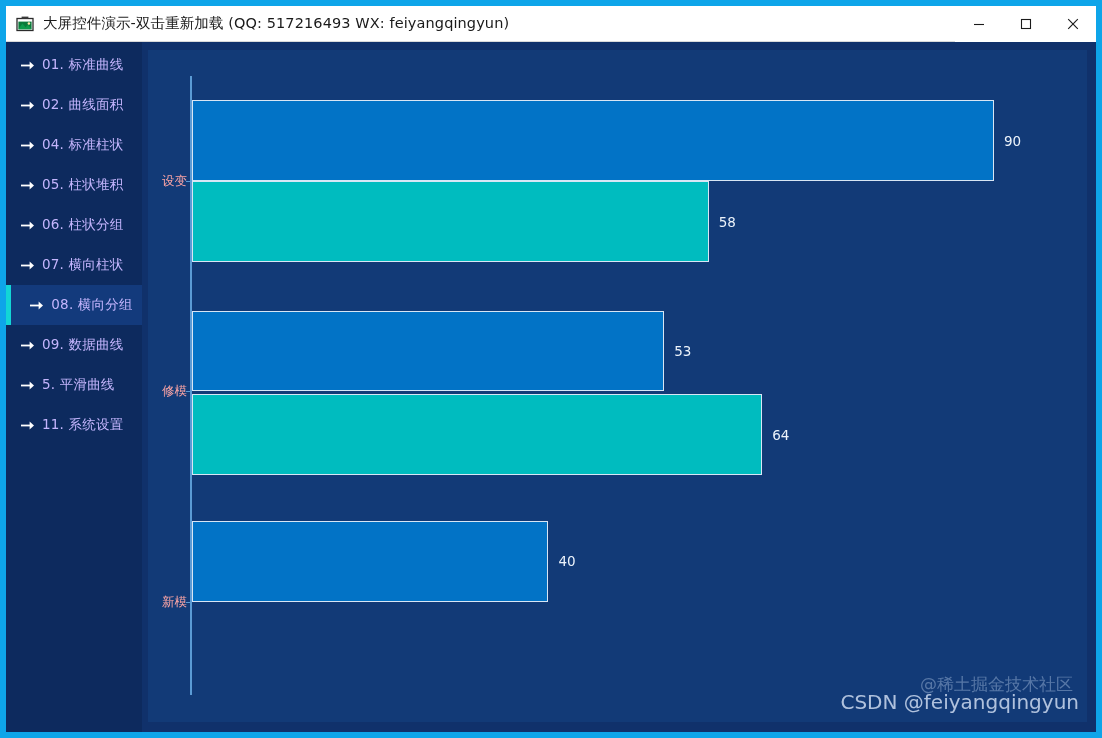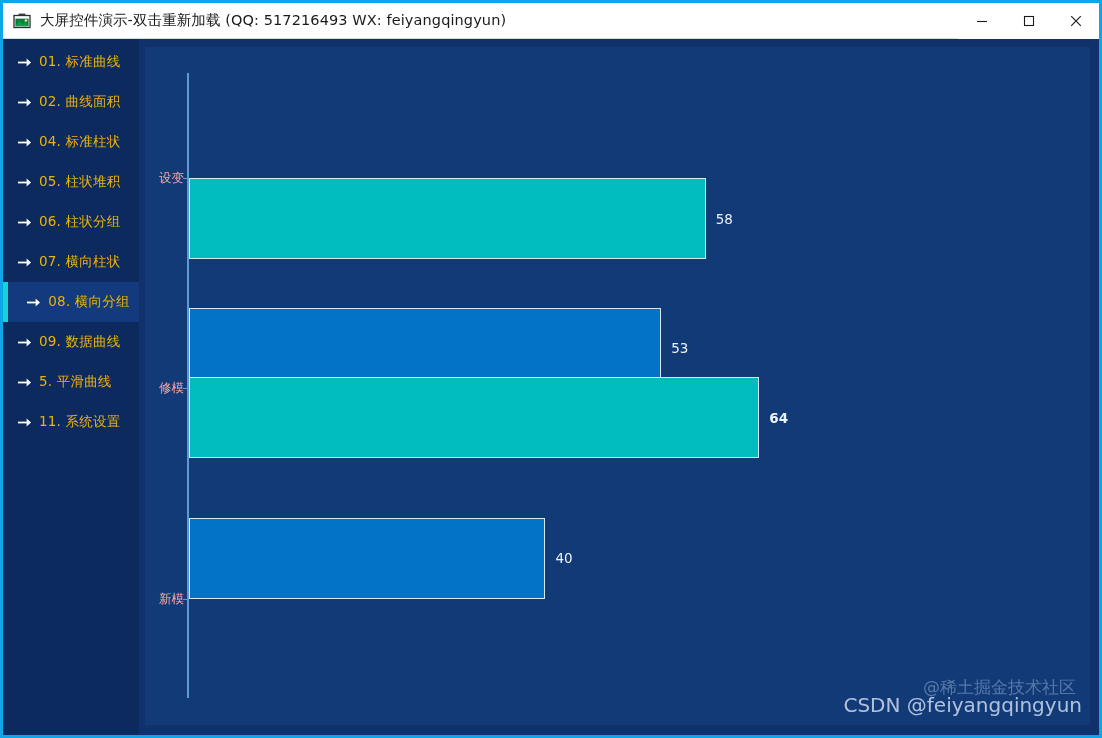--- a/index.html
+++ b/index.html
@@ -13,21 +13,21 @@
     font-family: "Liberation Sans", "DejaVu Sans", sans-serif;
     background: #ffffff;
   }
 
   #app-window {
     position: relative;
     width: 1102px;
     height: 738px;
     box-sizing: border-box;
     background: #10316b;
-    border: 3px solid #0ea5e9;
+    border: 6px solid #0ea5e9;
     display: flex;
     flex-direction: column;
   }
 
   
   #titlebar {
     position: relative;
     height: 36px;
     min-height: 36px;
     background: #ffffff;
@@ -116,21 +116,21 @@
     flex: 0 0 auto;
     width: 15px;
     height: 15px;
     margin-right: 7px;
     display: flex;
     align-items: center;
     justify-content: center;
   }
   .nav-label {
     font-size: 13.5px;
-    color: #eab308;
+    color: #c4b5fd;
     white-space: nowrap;
     font-family: "DejaVu Sans", "Liberation Sans", sans-serif;
     letter-spacing: 0.2px;
   }
 
   
   #content {
     flex: 1 1 auto;
     position: relative;
     padding: 8px 9px 10px 6px;
@@ -360,33 +360,37 @@
         </div>
       </nav>
 
     <main id="content">
       <section id="chart-panel">
         <div id="plot-area">
           <div id="y-axis-line"></div>
         <div class="cat-group" style="top: 26px; height: 210.333px;">
               <div class="axis-tick" style="top: 105.167px;"></div>
               <div class="cat-label" style="top: 105.167px;">设变</div>
+              <div class="bar-row" style="top: 24.1883px; height: 80.9783px; right: 0px;">
+                <div class="bar series-a" style="width: 801.9px; background: rgb(2, 115, 198);"></div>
+                <div class="bar-value" style="left: 811.9px; top: 40.4892px;">90</div>
+              </div>
               <div class="bar-row" style="top: 105.167px; height: 80.9783px; right: 16px;">
                 <div class="bar series-b" style="width: 516.78px; background: rgb(0, 188, 191);"></div>
                 <div class="bar-value" style="left: 526.78px; top: 40.4892px;">58</div>
               </div>
             </div>
             <div class="cat-group" style="top: 236.333px; height: 210.333px;">
               <div class="axis-tick" style="top: 105.167px;"></div>
               <div class="cat-label" style="top: 105.167px;">修模</div>
               <div class="bar-row" style="top: 24.1883px; height: 80.9783px; right: 0px;">
                 <div class="bar series-a" style="width: 472.23px; background: rgb(2, 115, 198);"></div>
                 <div class="bar-value" style="left: 482.23px; top: 40.4892px;">53</div>
               </div>
-              <div class="bar-row" style="top: 94px; height: 80.9783px; right: 0px; font-weight: bold;">
+              <div class="bar-row" style="top: 108px; height: 80.9783px; right: 0px;">
                 <div class="bar series-b" style="width: 570.24px; background: rgb(0, 188, 191);"></div>
                 <div class="bar-value" style="left: 580.24px; top: 40.4892px;">64</div>
               </div>
             </div>
             <div class="cat-group" style="top: 446.667px; height: 210.333px;">
               <div class="axis-tick" style="top: 105.167px;"></div>
               <div class="cat-label" style="top: 105.167px;">新模</div>
               <div class="bar-row" style="top: 24px; height: 80.9783px; right: 0px; text-align: right;">
                 <div class="bar series-a" style="width: 356.4px; background: rgb(2, 115, 198);"></div>
                 <div class="bar-value" style="left: 366.4px; top: 40.4892px;">40</div>

